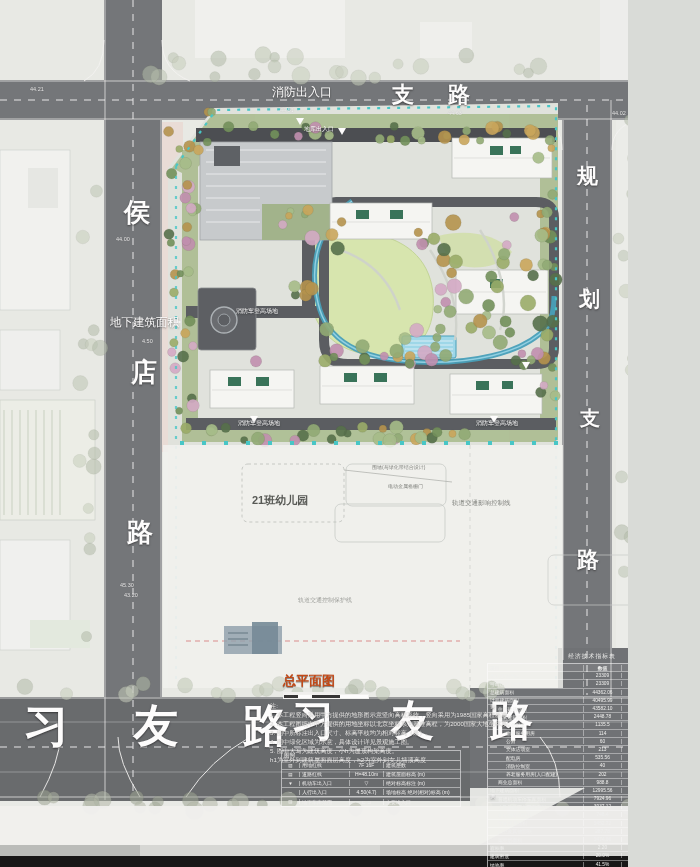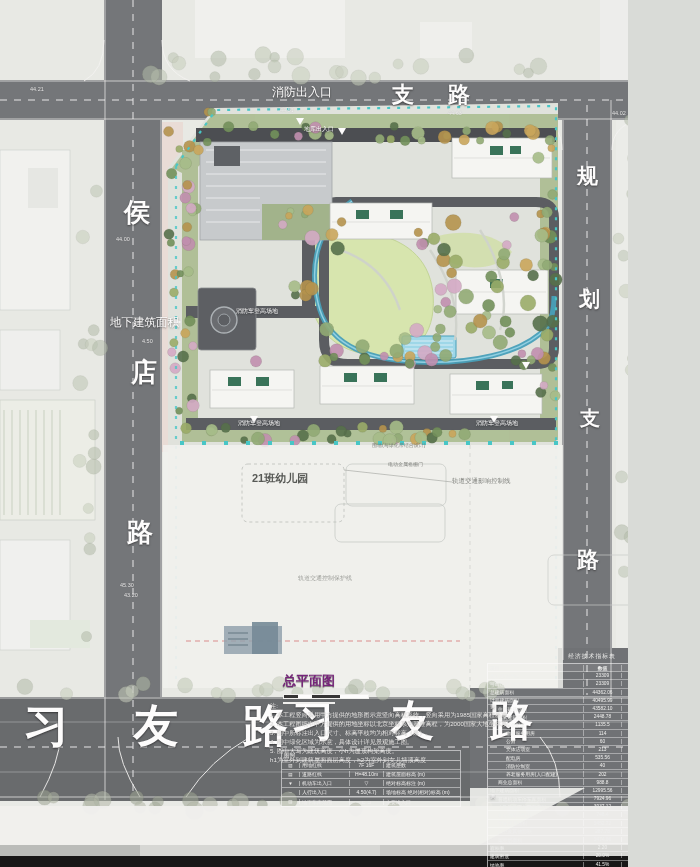--- a/index.html
+++ b/index.html
@@ -4,25 +4,25 @@
 <style>
   html,body{margin:0;padding:0;background:#d9dbd7;}
   #stage{position:relative;width:628px;height:867px;overflow:hidden;
          background:#e9ebe6;font-family:"Liberation Sans",sans-serif;}
   #stage *{box-sizing:border-box;}
   svg{position:absolute;left:0;top:0;}
   .lbl{position:absolute;color:#fff;text-shadow:0 1px 2px rgba(0,0,0,.55);white-space:nowrap;}
   .road-big{font-weight:bold;}
   .vchar{position:absolute;color:#fff;font-weight:bold;text-shadow:0 1px 2px rgba(0,0,0,.5);}
   .tiny{font-size:6px;line-height:7px;}
-  .faded-lbl{position:absolute;color:#7a7d78;white-space:nowrap;text-shadow:none;}
+  .faded-lbl{position:absolute;color:#7a7d78;white-space:nowrap;text-shadow:none;margin-top:22px;}
   .dim{position:absolute;color:#fff;font-size:5.5px;opacity:.85;white-space:nowrap;text-shadow:0 0 1px rgba(0,0,0,.4);}
   
-  #plan-title{position:absolute;left:283px;top:672px;font-size:13px;font-weight:bold;color:#701a75;
-              text-shadow:0 1px 1px rgba(0,0,0,.5);border-bottom:2px solid #f2f2f0;padding-bottom:12px;}
+  #plan-title{position:absolute;left:283px;top:672px;font-size:13px;font-weight:bold;color:#c2410c;
+              text-shadow:0 1px 1px rgba(0,0,0,.5);border-bottom:2px solid #f2f2f0;padding-bottom:2px;}
   #scalebar{position:absolute;left:283px;top:694px;display:flex;height:5px;border:1px solid #f4f4f2;}
   #scalebar div{height:100%;}
   
   #notes{position:absolute;left:270px;top:701px;width:300px;color:#ededeb;font-size:6.2px;line-height:9px;
          text-shadow:0 0 1px rgba(0,0,0,.3);}
   
   #legend{position:absolute;left:281px;top:750px;width:180px;color:#f2f2f0;font-size:5px;
           border:0.5px solid rgba(255,255,255,.55);}
   #legend .lg-title{border-bottom:.5px solid rgba(255,255,255,.55);padding:1px 2px;font-size:5.5px;}
   .lg-row{display:flex;border-bottom:.5px solid rgba(255,255,255,.45);height:9px;align-items:center;}

